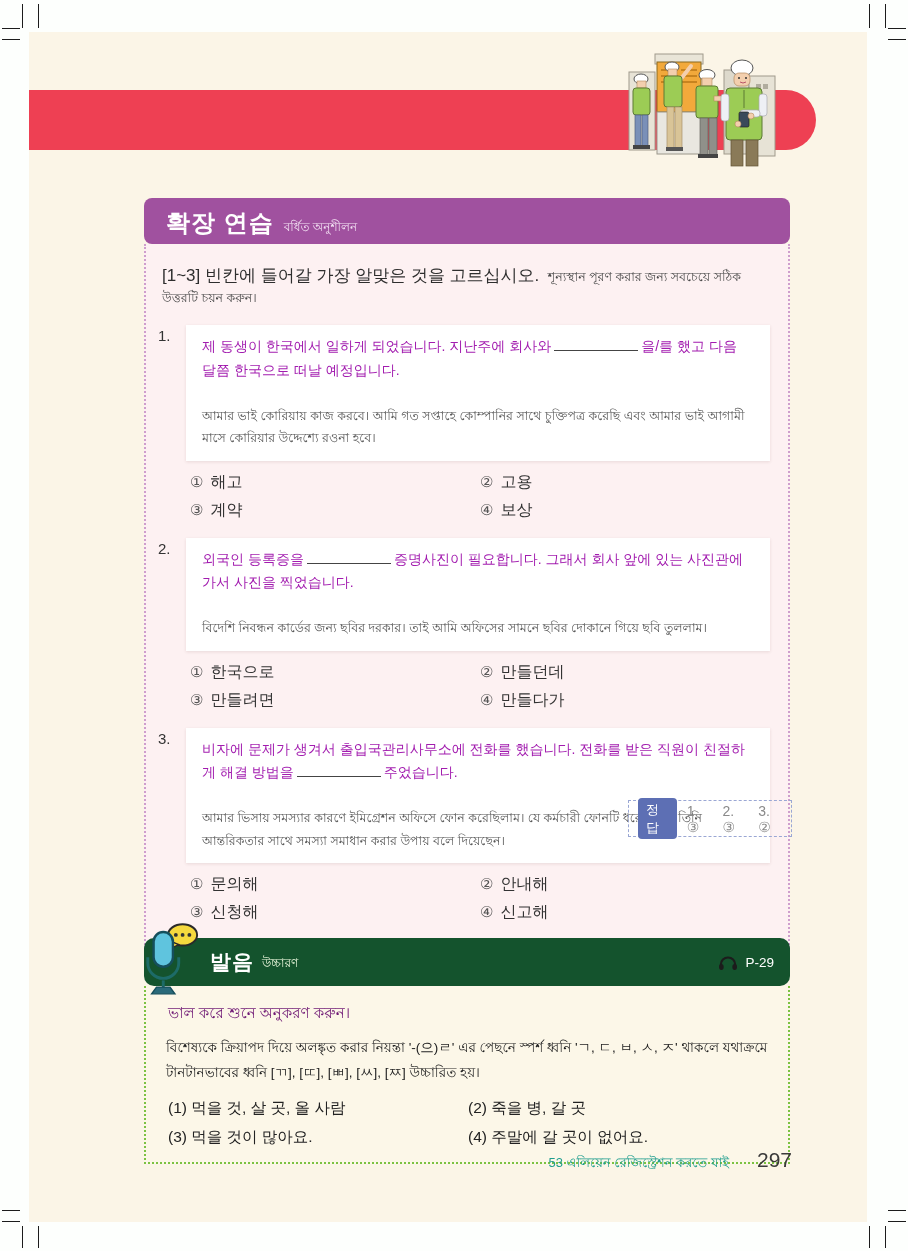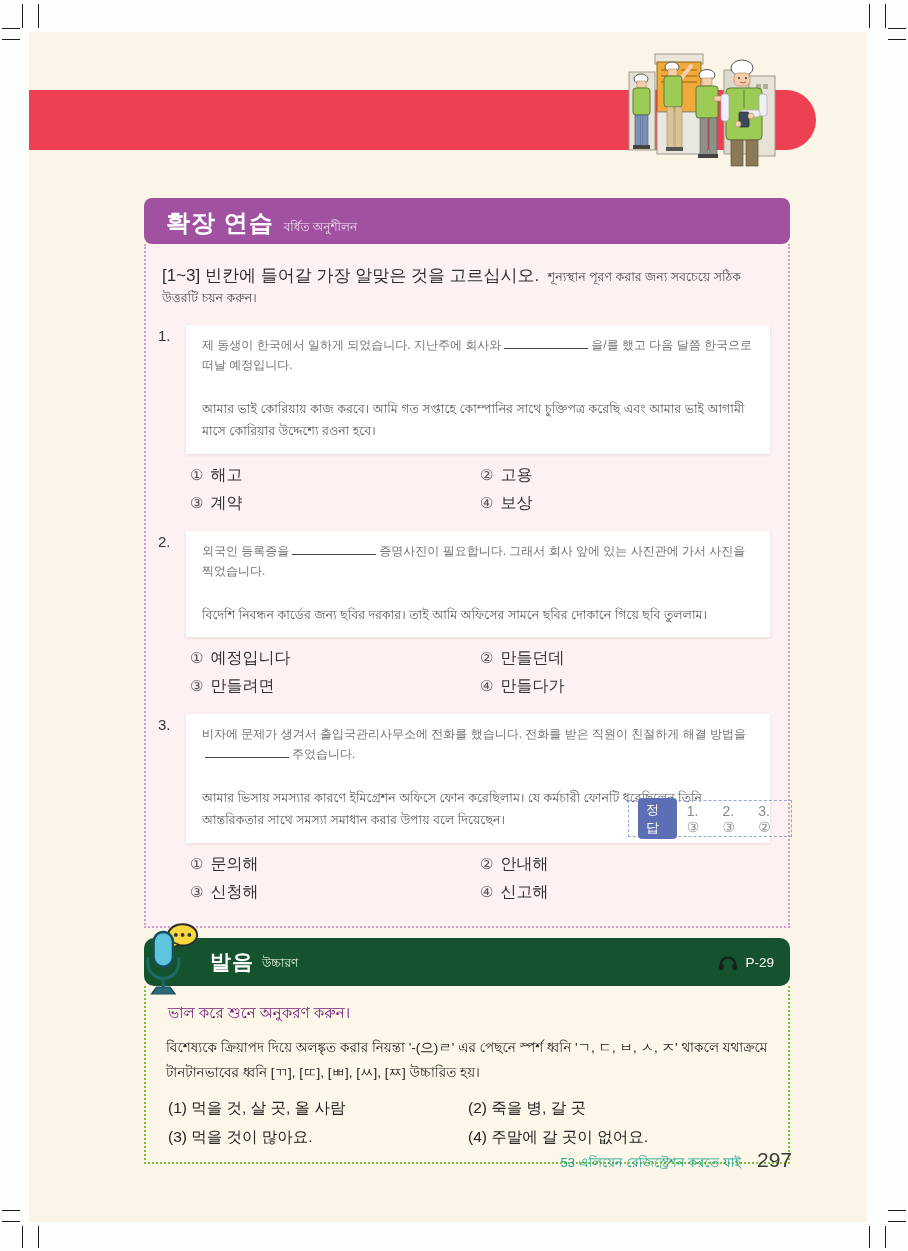--- a/index.html
+++ b/index.html
@@ -23,21 +23,21 @@
   .practice-title-bn { color:#f2dff2; font-size:12px; margin-left:10px; }
   .practice-body { background:#fdf1f2; border-left:2px dotted #cf9ecd; border-right:2px dotted #cf9ecd;
                    border-bottom:2px dotted #cf9ecd; padding:16px 18px 6px 12px; min-height:540px; }
   .instruction { margin:4px 0 16px 4px; }
   .instruction-ko { font-size:17px; color:#2e2e2e; }
   .instruction-bn { font-size:12.5px; color:#4a4a4a; margin-left:4px; }
   .q-row { display:flex; }
   .q-num { width:28px; font-size:15px; color:#333; padding-top:2px; }
   .q-content { flex:1; }
   .q-box { background:#ffffff; padding:10px 16px 11px; box-shadow:0 1px 3px rgba(90,40,40,.12); }
-  .q-ko { font-size:12px; line-height:1.7; color:#737373; }
+  .q-ko { font-size:14px; line-height:1.7; color:#a21caf; }
   .blank { display:inline-block; width:84px; height:14px; border-bottom:1.4px solid #444;
            margin:0 3px; vertical-align:baseline; }
   .q-bn { font-size:12.5px; line-height:1.8; color:#575757; margin-top:22px; }
   .q-options { display:grid; grid-template-columns:290px 1fr; row-gap:7px;
                margin:11px 0 17px 4px; font-size:16px; color:#333; }
   .opt-num { color:#555; font-size:15px; margin-right:7px; }
 
   
   .answer-box { position:absolute; left:599px; top:768px; width:164px; height:37px;
                 border:1.5px dashed #9aa7d4; display:flex; align-items:center; gap:10px; padding:0 9px; }
@@ -55,21 +55,21 @@
   .mic-icon { position:absolute; left:-2px; top:-16px; width:58px; height:78px; }
   .pron-body { background:#fcf7e8; border-left:2px dotted #7cc242; border-right:2px dotted #7cc242;
                border-bottom:2px dotted #7cc242; padding:13px 20px 14px; min-height:158px; }
   .listen { color:#701a75; font-size:15px; margin:2px 0 10px 2px; }
   .rule { font-size:13.5px; color:#222; line-height:1.85; }
   .examples { display:grid; grid-template-columns:300px 1fr; row-gap:8px; margin:12px 0 0 2px;
               font-size:15.5px; color:#222; }
 
   
   .footer { position:absolute; left:0; top:1116px; width:763px; text-align:center;
-            display:flex; justify-content:flex-end; align-items:baseline; gap:16px; }
+            display:flex; justify-content:flex-end; align-items:baseline; gap:28px; }
   .footer-lesson { color:#1f9e8e; font-size:13px; }
   .footer-page { color:#3a3a3a; font-size:21px; }
 </style>
 </head>
 <body>
 
 <div class="canvas">
 
   <div>
     <div class="crop" style="left:22px;top:4px;width:1px;height:24px"></div>
@@ -183,21 +183,21 @@
         </div>
 
         <div class="q-row">
           <div class="q-num">2.</div>
           <div class="q-content">
             <div class="q-box">
               <p class="q-ko"><span>외국인 등록증을</span><span class="blank"></span><span>증명사진이 필요합니다. 그래서 회사 앞에 있는 사진관에 가서 사진을 찍었습니다.</span></p>
               <p class="q-bn">বিদেশি নিবন্ধন কার্ডের জন্য ছবির দরকার। তাই আমি অফিসের সামনে ছবির দোকানে গিয়ে ছবি তুললাম।</p>
             </div>
             <div class="q-options">
-              <div class="opt"><span class="opt-num">①</span><span>예정입니다</span></div>
+              <div class="opt"><span class="opt-num">①</span><span>한국으로</span></div>
               <div class="opt"><span class="opt-num">②</span><span>만들던데</span></div>
               <div class="opt"><span class="opt-num">③</span><span>만들려면</span></div>
               <div class="opt"><span class="opt-num">④</span><span>만들다가</span></div>
             </div>
           </div>
         </div>
 
         <div class="q-row">
           <div class="q-num">3.</div>
           <div class="q-content">

